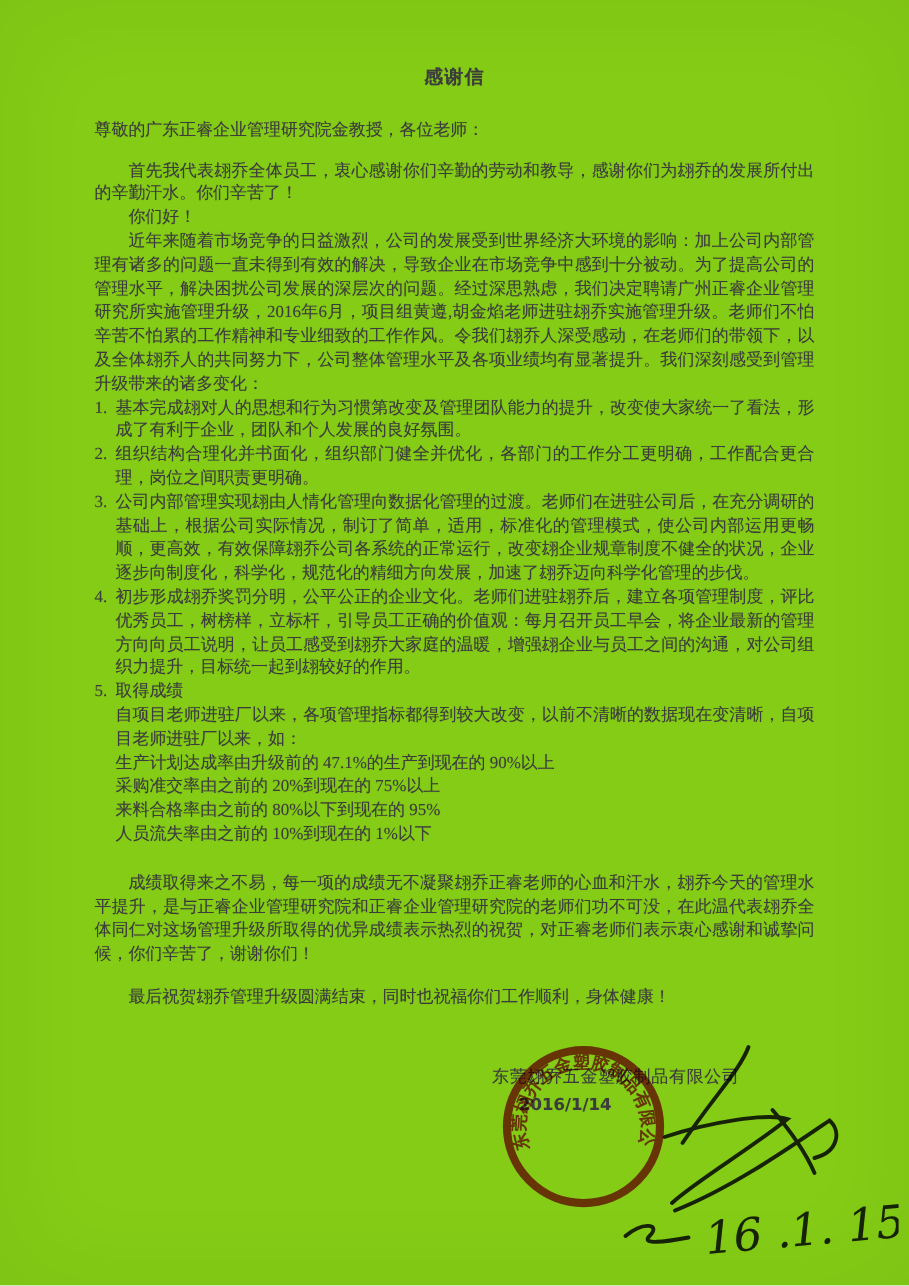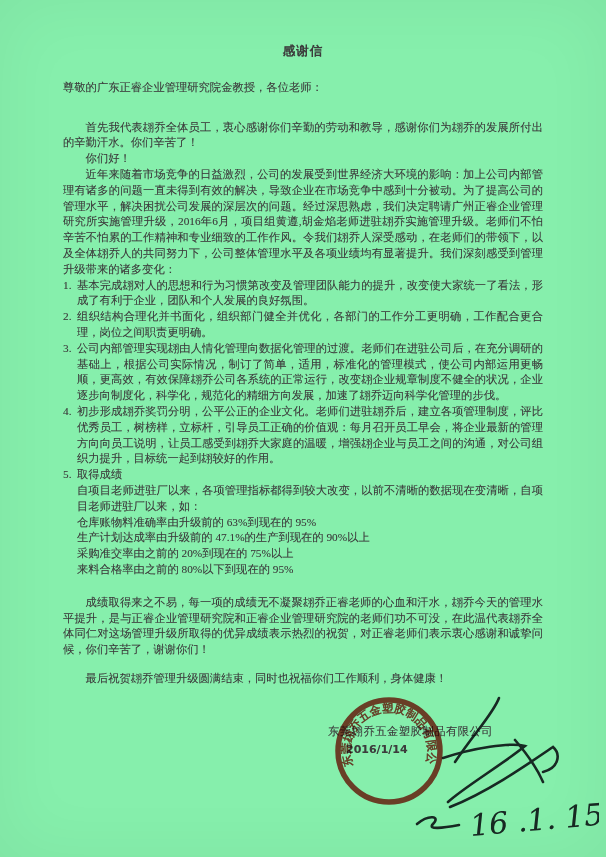--- a/index.html
+++ b/index.html
@@ -1,39 +1,39 @@
 <!DOCTYPE html>
 <html><head>
 <meta charset="utf-8">
 <style>
   html,body{margin:0;padding:0;background:#ffffff;}
   .page{
     position:relative;
     width:606px;height:857px;
     margin:0;
-    background:#86efac;
+    background:#84cc16;
     box-shadow:inset 0 0 70px rgba(0,0,0,0.05);
     overflow:hidden;
     font-family:"Liberation Serif","DejaVu Serif",serif;
     color:#3c3c3c;
     text-shadow:0 0 0.5px rgba(60,60,60,0.35);
   }
   .content{
     position:absolute;
     left:63px;top:44px;width:480px;
     font-size:11.3px;line-height:15.8px;
     text-align:justify;
   }
   .title{
     margin:0 0 20px 0;
     font-size:12.5px;font-weight:bold;
     text-align:center;letter-spacing:1px;
   }
   p{margin:0;}
-  .salutation{margin-bottom:24px;}
+  .salutation{margin-bottom:11px;}
   .indent{text-indent:2em;}
   ol.changes{list-style:none;margin:0;padding:0;}
   ol.changes li{display:flex;}
   ol.changes .num{flex:0 0 14px;}
   ol.changes .li-text{flex:1;text-align:justify;}
   .results{margin-left:14px;}
   .closing1{margin-top:17px;font-family:Liberation Serif, serif;}
   .closing2{margin-top:13px;}
   .sign-block{margin-top:37px;margin-left:265px;}
   .sign-company{letter-spacing:0.5px;}
@@ -79,24 +79,24 @@
         <span class="li-text">初步形成翃乔奖罚分明，公平公正的企业文化。老师们进驻翃乔后，建立各项管理制度，评比优秀员工，树榜样，立标杆，引导员工正确的价值观：每月召开员工早会，将企业最新的管理方向向员工说明，让员工感受到翃乔大家庭的温暖，增强翃企业与员工之间的沟通，对公司组织力提升，目标统一起到翃较好的作用。</span>
       </li>
       <li>
         <span class="num">5.</span>
         <span class="li-text">取得成绩</span>
       </li>
     </ol>
 
     <div class="results">
       <p>自项目老师进驻厂以来，各项管理指标都得到较大改变，以前不清晰的数据现在变清晰，自项目老师进驻厂以来，如：</p>
-      <p>仓库账物料准确率由升级前的 63%到现在的 95%</p>
       <p>生产计划达成率由升级前的 47.1%的生产到现在的 90%以上</p>
       <p>采购准交率由之前的 20%到现在的 75%以上</p>
       <p>来料合格率由之前的 80%以下到现在的 95%</p>
+      <p>人员流失率由之前的 10%到现在的 1%以下</p>
     </div>
 
     <p class="indent closing1">成绩取得来之不易，每一项的成绩无不凝聚翃乔正睿老师的心血和汗水，翃乔今天的管理水平提升，是与正睿企业管理研究院和正睿企业管理研究院的老师们功不可没，在此温代表翃乔全体同仁对这场管理升级所取得的优异成绩表示热烈的祝贺，对正睿老师们表示衷心感谢和诚挚问候，你们辛苦了，谢谢你们！</p>
     <p class="indent closing2">最后祝贺翃乔管理升级圆满结束，同时也祝福你们工作顺利，身体健康！</p>
 
     <div class="sign-block">
       <div class="sign-company">东莞翃乔五金塑胶制品有限公司</div>
       <div class="sign-date">2016/1/14</div>
     </div>
   </div>

